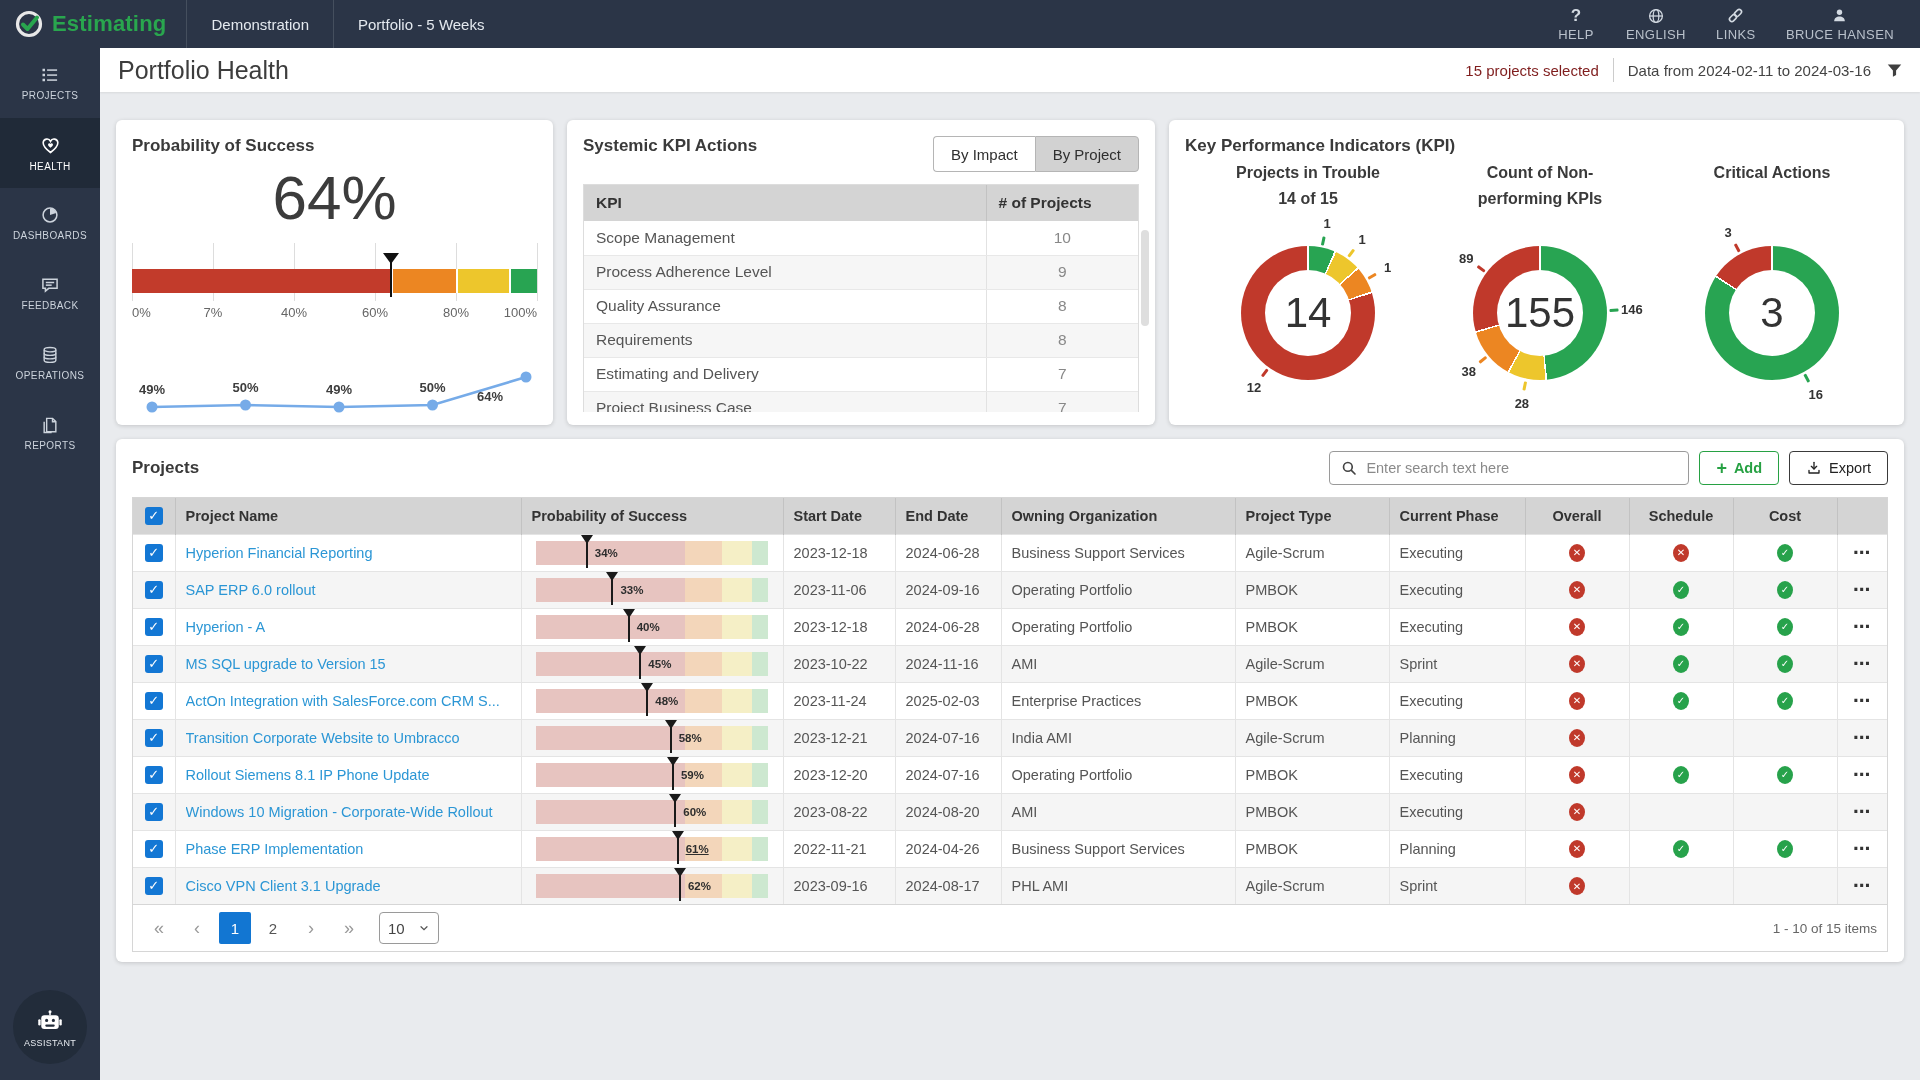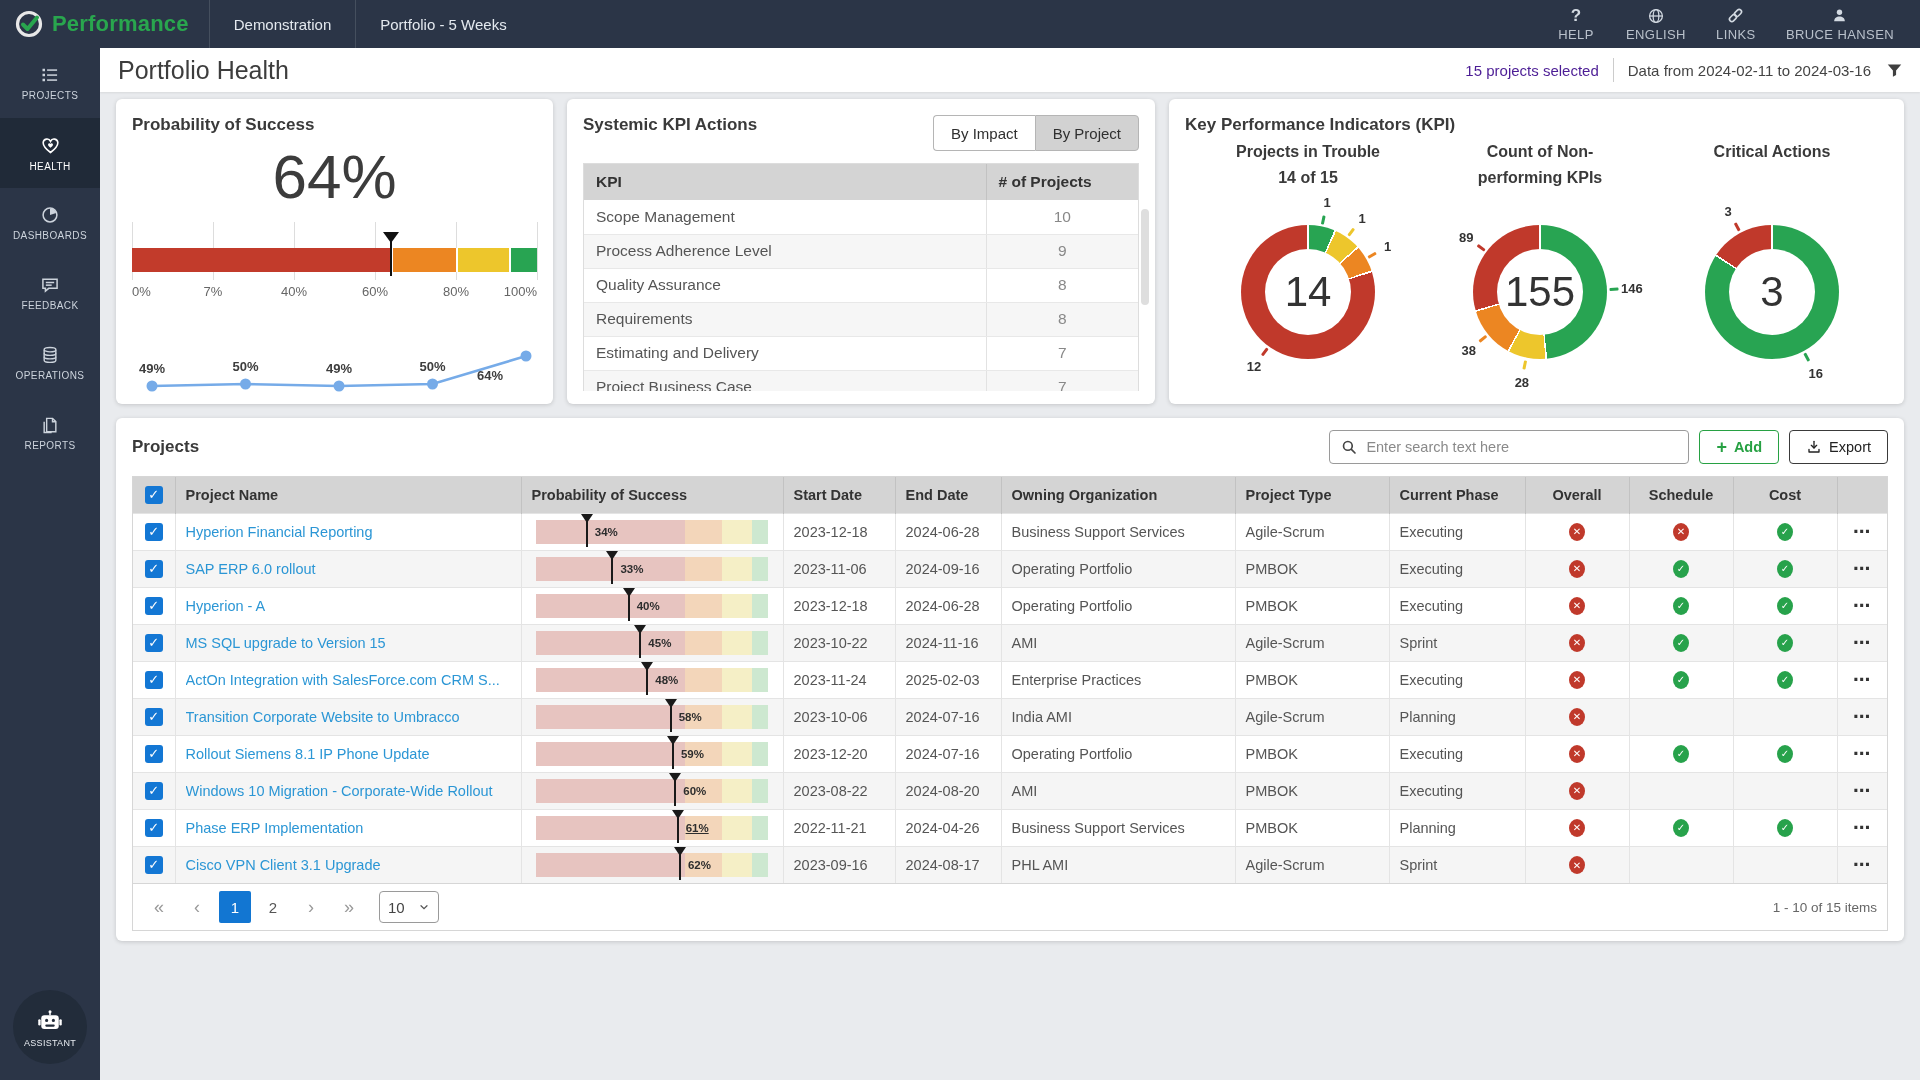--- a/index.html
+++ b/index.html
@@ -24,26 +24,26 @@
   .side-item { height:70px; display:flex; flex-direction:column; align-items:center; justify-content:center; gap:5px; color:#ccd3dc; cursor:pointer; }
   .side-item .lbl { font-size:10px; letter-spacing:.4px; }
   .side-item.active { background:#202a38; color:#fff; }
   .assistant { position:absolute; left:13px; bottom:16px; width:74px; height:74px; border-radius:50%; background:#222c3a; display:flex; flex-direction:column; align-items:center; justify-content:center; gap:2px; cursor:pointer; }
   .assistant .lbl { font-size:9px; color:#e8ecf1; letter-spacing:.3px; }
 
   
   .page-header { position:absolute; top:48px; left:100px; width:1820px; height:44px; background:#fff; display:flex; align-items:center; box-shadow:0 1px 2px rgba(0,0,0,.08); z-index:10; }
   .page-title { font-size:25px; color:#3d3d3d; padding-left:18px; font-weight:400; }
   .header-right { margin-left:auto; display:flex; align-items:center; gap:14px; padding-right:16px; }
-  .sel-text { font-size:15px; color:#4c1d95; }
+  .sel-text { font-size:15px; color:#7f1d1d; }
   .hdr-sep { width:1px; height:24px; background:#ccc; }
   .date-text { font-size:15px; color:#444; }
 
   
-  .content { position:absolute; top:92px; left:100px; width:1820px; height:840px; padding:7px 16px; }
+  .content { position:absolute; top:92px; left:100px; width:1820px; height:840px; padding:28px 16px; }
   .card { background:#fff; border-radius:6px; box-shadow:0 1px 4px rgba(0,0,0,.16); }
   .card-title { font-size:17px; font-weight:bold; color:#3a3a3a; }
   .cards-row { display:flex; gap:14px; }
 
   
   .card-pos { width:437px; height:305px; padding:16px; }
   .big-value { text-align:center; font-size:62px; color:#3c3c3c; font-weight:400; margin:6px 0 10px; }
   .gauge { position:relative; height:80px; }
   .gauge-grid { position:absolute; top:0; left:0; right:0; height:58px; }
   .gauge-gridline { position:absolute; top:0; bottom:0; width:1px; background:#ddd; }
@@ -127,21 +127,21 @@
 <div class="app">
 
   <div class="navbar">
     <div class="brand">
       <span>
         <svg width="30" height="30" viewBox="0 0 30 30">
             <circle cx="15" cy="15" r="11.5" fill="none" stroke="#e8e8e8" stroke-width="3.2"></circle>
             <path d="M9 15.5 l4.5 4.5 L23 8.5" fill="none" stroke="#29a64e" stroke-width="4" stroke-linecap="round" stroke-linejoin="round"></path>
           </svg>
       </span>
-      <span class="brand-text">Performance</span>
+      <span class="brand-text">Estimating</span>
     </div>
     <div class="nav-divider"></div>
     <div class="nav-menu-item">Demonstration</div>
     <div class="nav-divider"></div>
     <div class="nav-menu-item">Portfolio - 5 Weeks</div>
 
     <div class="nav-right">
       <div class="nav-action">
         <span class="ic help-q">?</span>
         <span class="lbl">HELP</span>
@@ -630,21 +630,21 @@
                   <div class="pos-wrap">
                     <div class="pos-seg" style="left: 0%; width: 64%; background: rgb(231, 196, 192);"></div>
                     <div class="pos-seg" style="left: 64%; width: 16%; background: rgb(243, 214, 186);"></div>
                     <div class="pos-seg" style="left: 80%; width: 13%; background: rgb(245, 239, 198);"></div>
                     <div class="pos-seg" style="left: 93%; width: 7%; background: rgb(205, 232, 208);"></div>
                     <div class="pos-pin-stem" style="left: calc(58% - 1px);"></div>
                     <div class="pos-pin-tri" style="left: calc(58% - 6px);"></div>
                     <span class="pos-val" style="left: calc(58% + 8px);">58%</span>
                   </div>
                 </td>
-                <td>2023-10-06</td>
+                <td>2023-12-21</td>
                 <td>2024-07-16</td>
                 <td>India AMI</td>
                 <td>Agile-Scrum</td>
                 <td>Planning</td>
                 <td class="center"><span class="status bad">✕</span></td>
                 <td class="center"></td>
                 <td class="center"></td>
                 <td class="center"><span class="row-menu">⋯</span></td>
               </tr>
               <tr>

